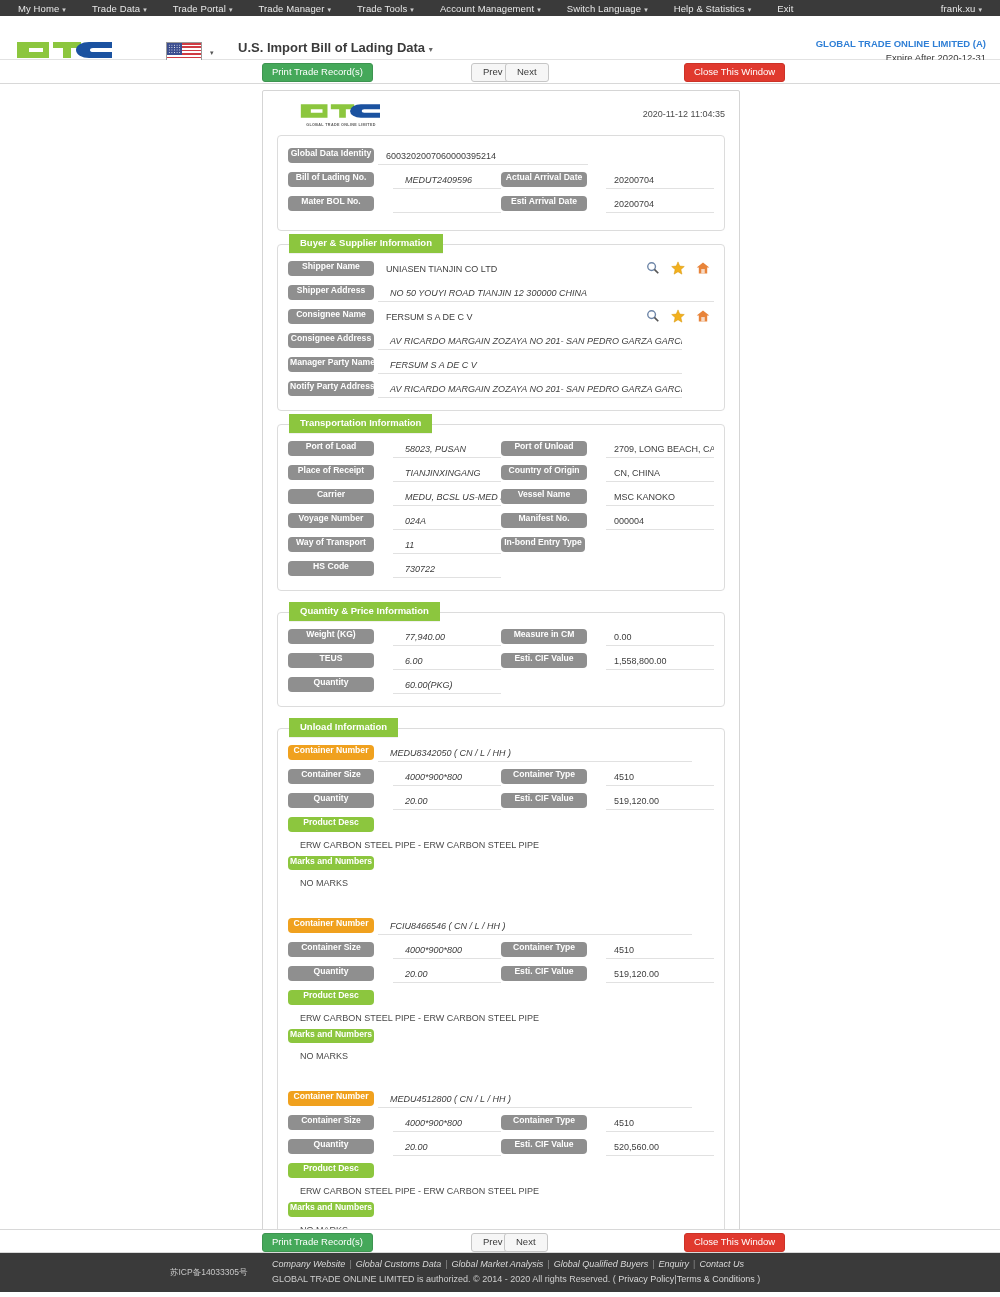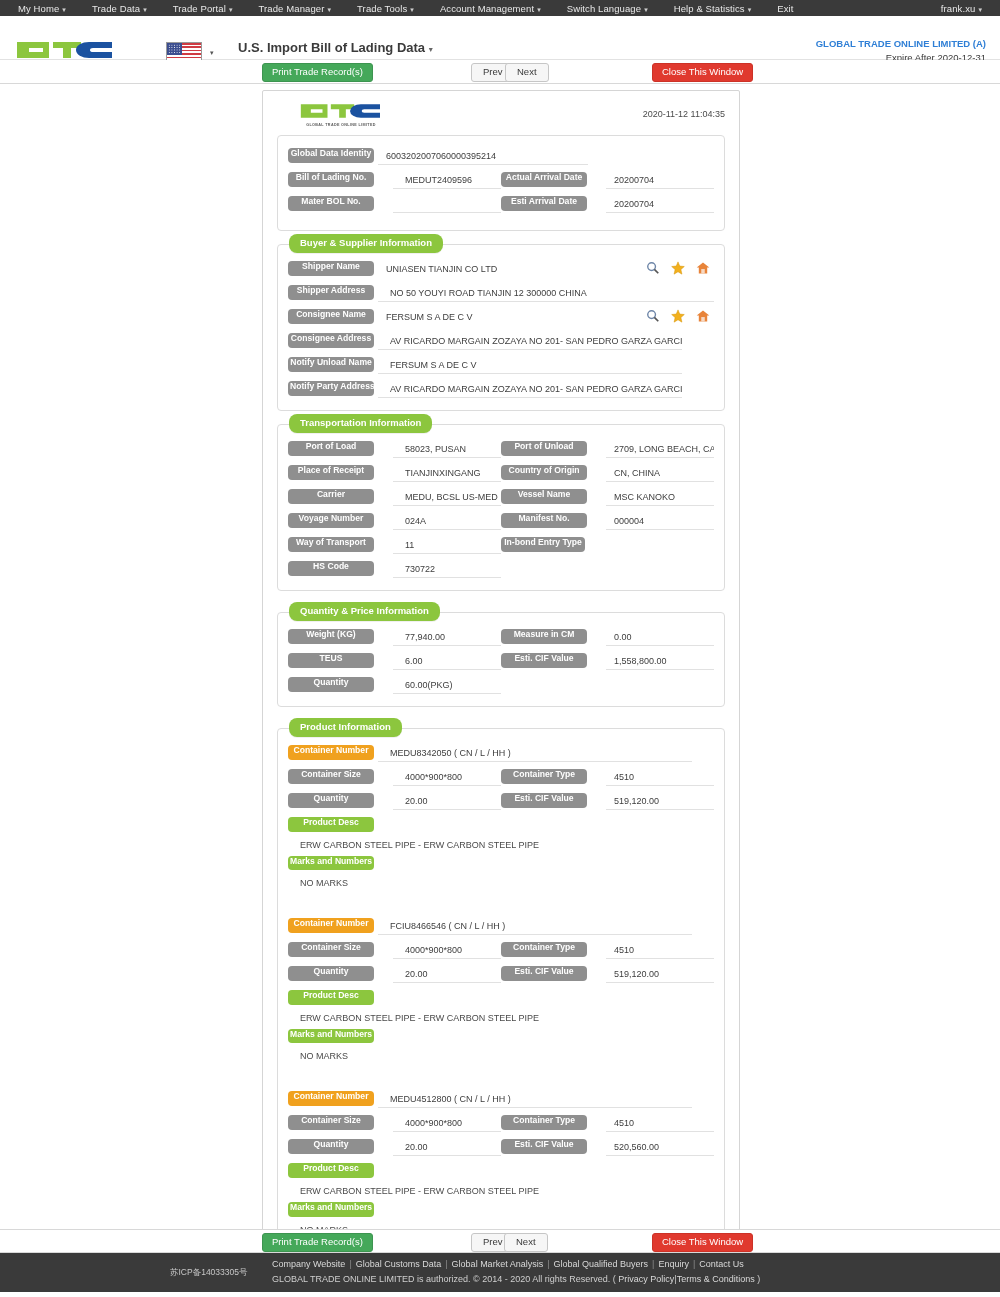--- a/index.html
+++ b/index.html
@@ -65,21 +65,21 @@
   .btn{
     display:inline-block; font-size:9.5px; border-radius:3px; cursor:pointer;
     padding:3px 9px 4px; line-height:1; white-space:nowrap; border:1px solid transparent;
   }
   .btn-green{ background:#45a85a; color:#fff; border-color:#3d9450; }
   .btn-red{ background:#e0392e; color:#fff; border-color:#cc3227; }
   .btn-grey{ background:#f6f6f6; color:#3a3a3a; border:1px solid #c6c6c6; padding:3px 11px 4px;}
   .tb-print{ position:absolute; left:262px; top:3px; }
   .tb-prev{ position:absolute; left:471px; top:3px; }
   .tb-next{ position:absolute; left:505px; top:3px; }
-  .tb-close{ position:absolute; left:652px; top:3px; }
+  .tb-close{ position:absolute; left:684px; top:3px; }
 
   
   .doc-wrap{ position:relative; height:1145px; background:#fff; }
   .doc{
     position:absolute; left:262px; top:6px; width:478px;
     background:#fff; border:1px solid #d5d5d5; border-radius:2px;
     padding:6px 0 0 0;
   }
   .doc-head{ position:relative; height:38px; }
   .doc-logo{ position:absolute; left:34px; top:4px; width:86px; height:26px; }
@@ -89,21 +89,21 @@
   
   .card{
     position:relative; margin:0 14px 13px 14px;
     border:1px solid #dcdcdc; border-radius:4px; background:#fff;
     padding:12px 10px 10px 10px;
   }
   .card.has-title{ margin-top:12px; padding-top:16px; }
   .card-title{
     position:absolute; top:-11px; left:11px;
     background:#8cc63e; color:#fff; font-weight:bold; font-size:9.5px;
-    border-radius:8px; padding:4px 11px 5px; line-height:1;
+    border-radius:0; padding:4px 11px 5px; line-height:1;
     box-shadow:0 1px 0 rgba(0,0,0,.06);
   }
 
   
   .row{ display:flex; align-items:flex-start; margin-bottom:7px; }
   .col{ display:flex; align-items:flex-start; }
   .col.half{ width:50%;gap:15px; }
   .col.full{ width:100%; }
   .lbl{
     flex:0 0 auto; width:86px; text-align:center;
@@ -114,37 +114,37 @@
   .lbl.orange{ background:#f0a11e; }
   .lbl.green{ background:#8cc63e; }
   .val{
     flex:1 1 auto; min-width:0;
     border-bottom:1px solid #e1e1e1;
     font-size:9px; color:#3d3d3d;
     padding:3px 2px 3px 8px; margin-left:4px;
     height:17px; line-height:11px;
     white-space:nowrap; overflow:hidden;
   }
-  .val.pad{ padding-left:12px; }
+  .val.pad{ padding-left:12px;font-style:italic; }
   .icons{ flex:0 0 auto; display:flex; gap:11px; align-items:center; padding:0 4px 0 10px; }
   .ic{ width:14px; height:14px; display:block; }
 
   .plaintext{ font-size:9px; color:#4a4a4a; padding:5px 0 0 12px; }
   .prod-block{ padding-bottom:6px; }
   .prod-sep{ height:24px; }
   .lblrow{ margin-bottom:3px; }
 
   
   .sitefoot{
     background:#3a3a3a; color:#cfcfcf; height:39px; position:relative;
     font-size:9px;
   }
   .icp{ position:absolute; left:170px; top:14px; font-size:8.5px; color:#c8c8c8; }
   .flinks{ position:absolute; left:272px; top:6px; }
-  .flinks a{ color:#d9d9d9; text-decoration:none; }
+  .flinks a{ color:#d9d9d9; text-decoration:none;font-style:italic; }
   .flinks .sep{ color:#8a8a8a; margin:0 4px; }
   .fcopy{ position:absolute; left:272px; top:21px; }
   .fcopy a{ color:#d9d9d9; text-decoration:none; }
 </style>
 </head>
 <body>
 
 <div class="topnav">
   <div class="nav-item"><span>My Home</span><span class="caret-down">▾</span></div>
   <div class="nav-item"><span>Trade Data</span><span class="caret-down">▾</span></div>
@@ -301,21 +301,21 @@
 
       <div class="row">
         <div class="col full">
           <div class="lbl">Consignee Address</div>
           <div class="val pad" style="margin-right:32px">AV RICARDO MARGAIN ZOZAYA NO 201- SAN PEDRO GARZA GARCIA NLE 66260</div>
         </div>
       </div>
 
       <div class="row">
         <div class="col full">
-          <div class="lbl">Notify Unload Name</div>
+          <div class="lbl">Manager Party Name</div>
           <div class="val pad" style="margin-right:32px">FERSUM S A DE C V</div>
         </div>
       </div>
 
       <div class="row" style="margin-bottom:2px">
         <div class="col full">
           <div class="lbl">Notify Party Address</div>
           <div class="val pad" style="margin-right:32px">AV RICARDO MARGAIN ZOZAYA NO 201- SAN PEDRO GARZA GARCIA NLE 66260</div>
         </div>
       </div>
@@ -416,21 +416,21 @@
       <div class="row" style="margin-bottom:2px">
         <div class="col half">
           <div class="lbl">Quantity</div>
           <div class="val pad">60.00(PKG)</div>
         </div>
         <div class="col half"></div>
       </div>
     </div>
 
     <div class="card has-title" style="margin-top:21px;padding-bottom:2px">
-      <div class="card-title">Product Information</div>
+      <div class="card-title">Unload Information</div>
 
       <div class="prod-block">
         <div class="row">
           <div class="col full">
             <div class="lbl orange">Container Number</div>
             <div class="val pad" style="margin-right:22px">MEDU8342050 ( CN / L / HH )</div>
           </div>
         </div>
         <div class="row">
           <div class="col half">

